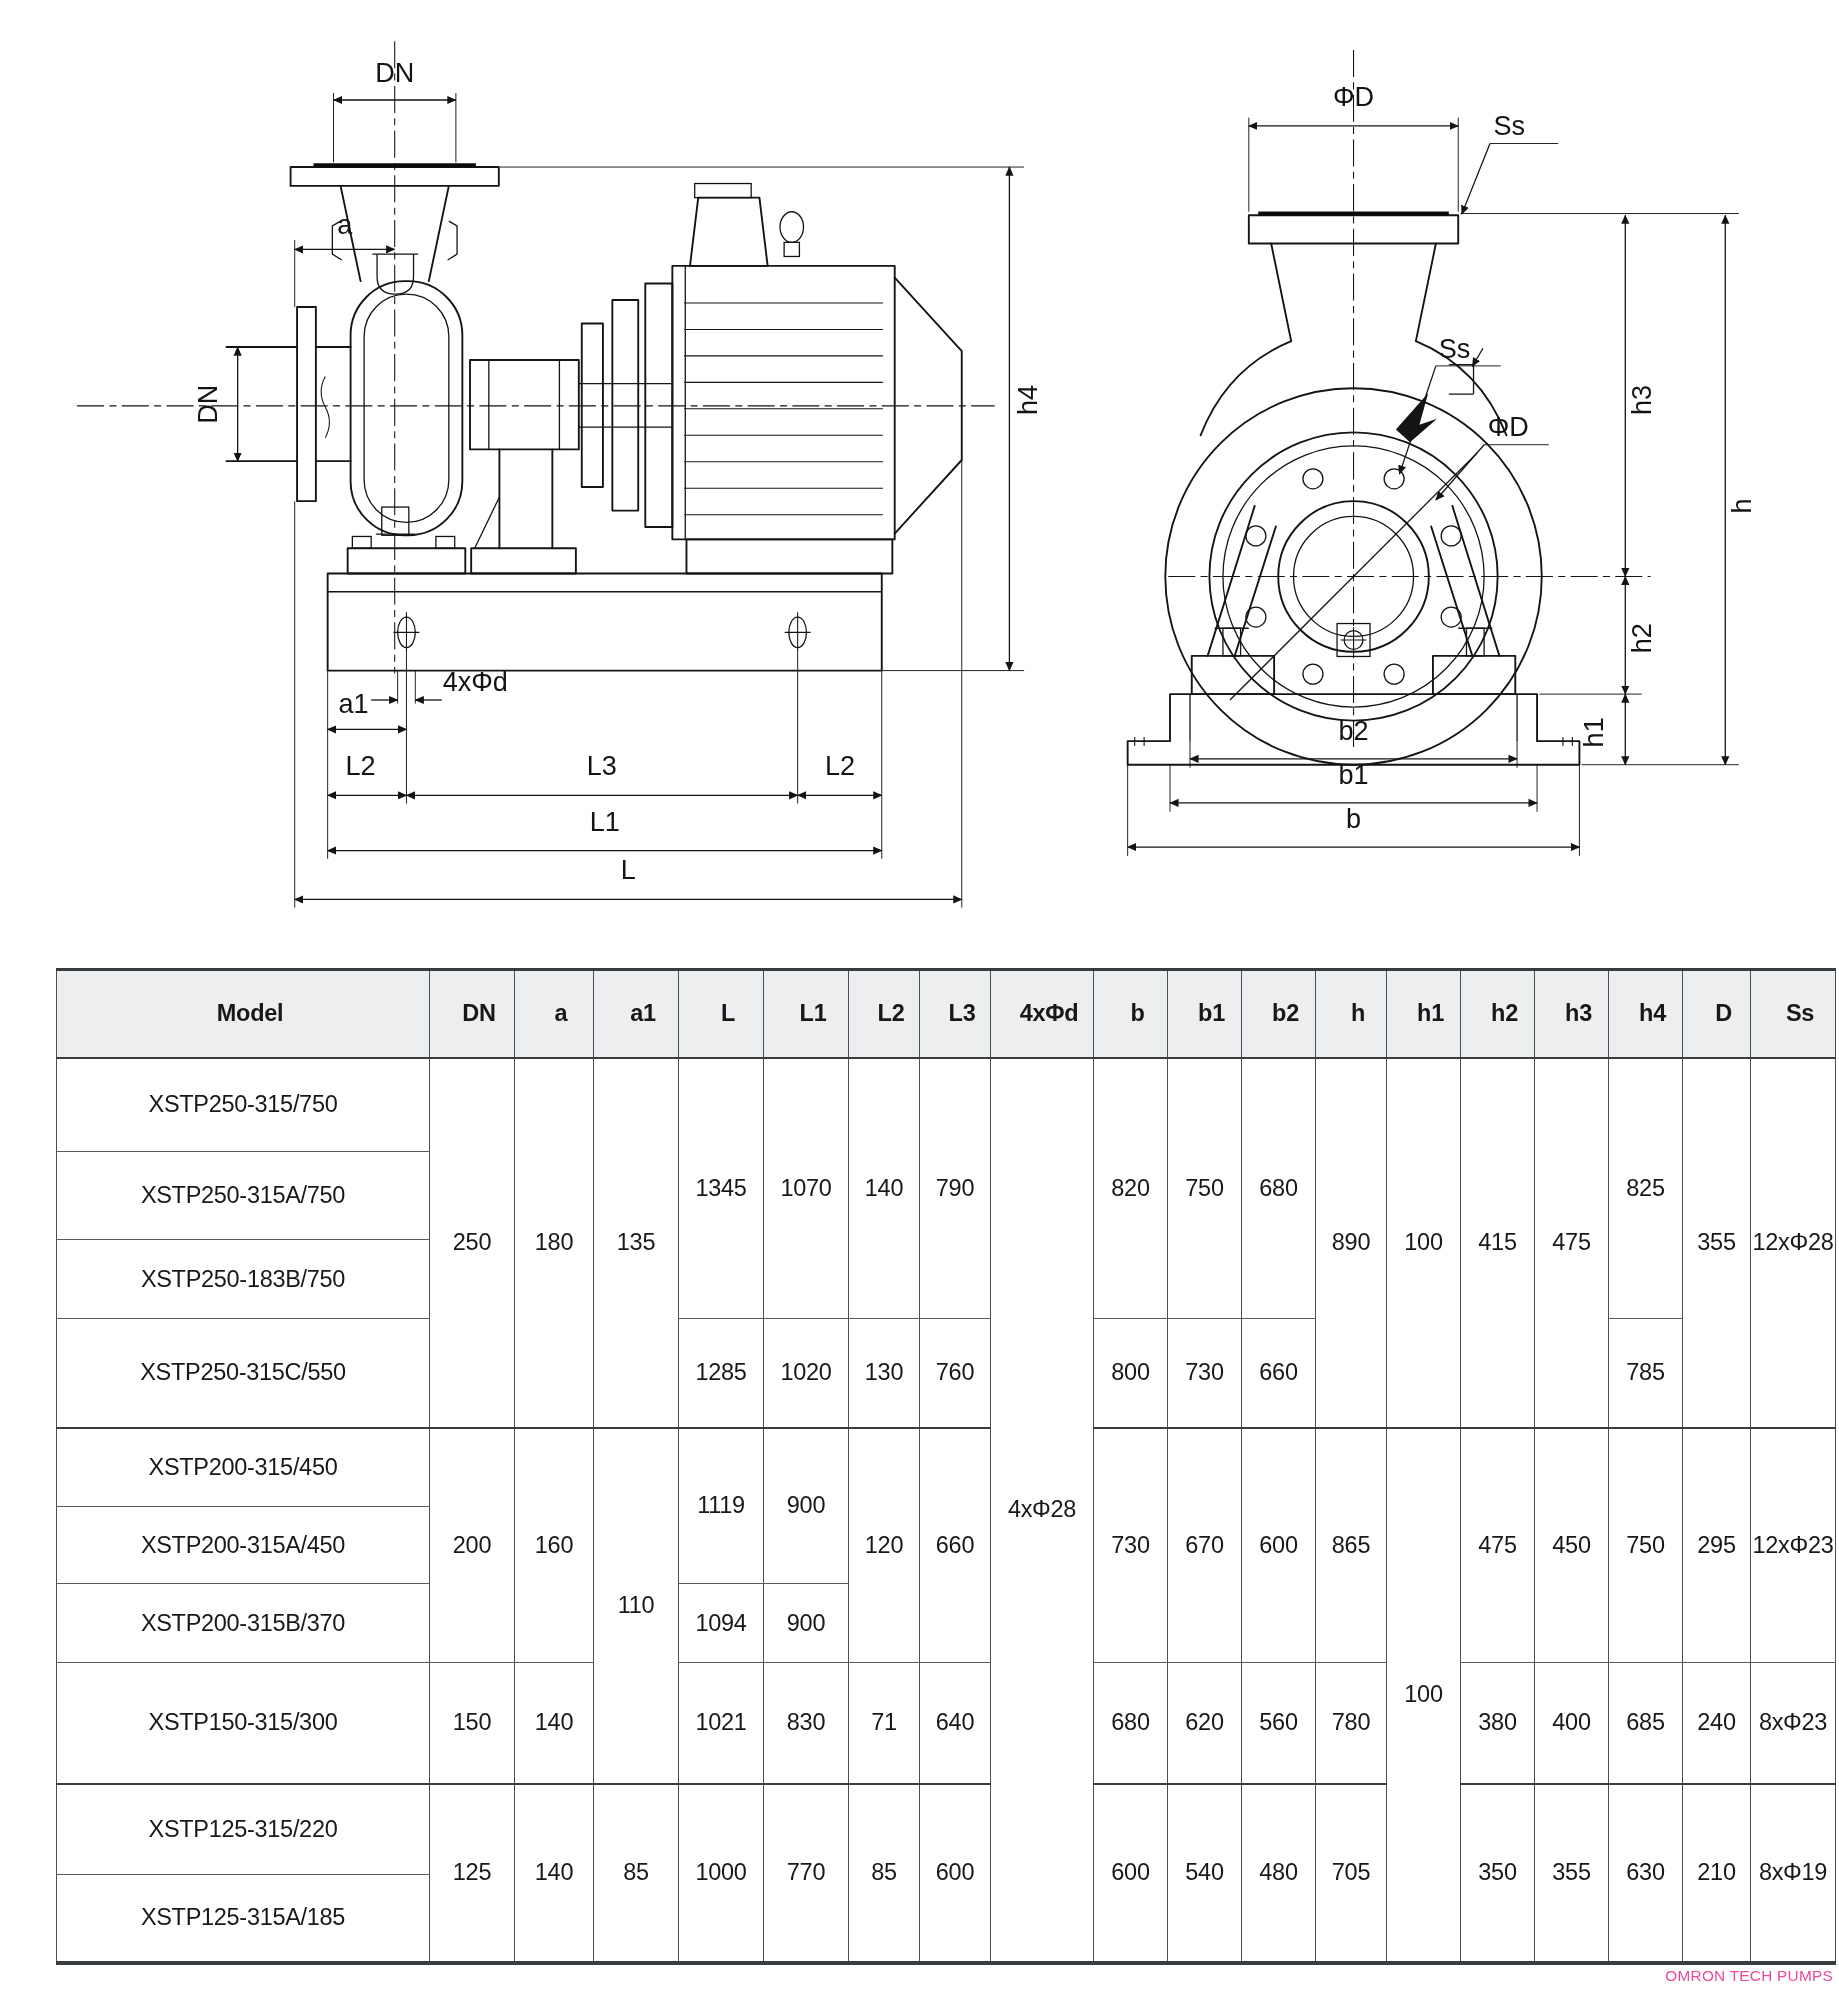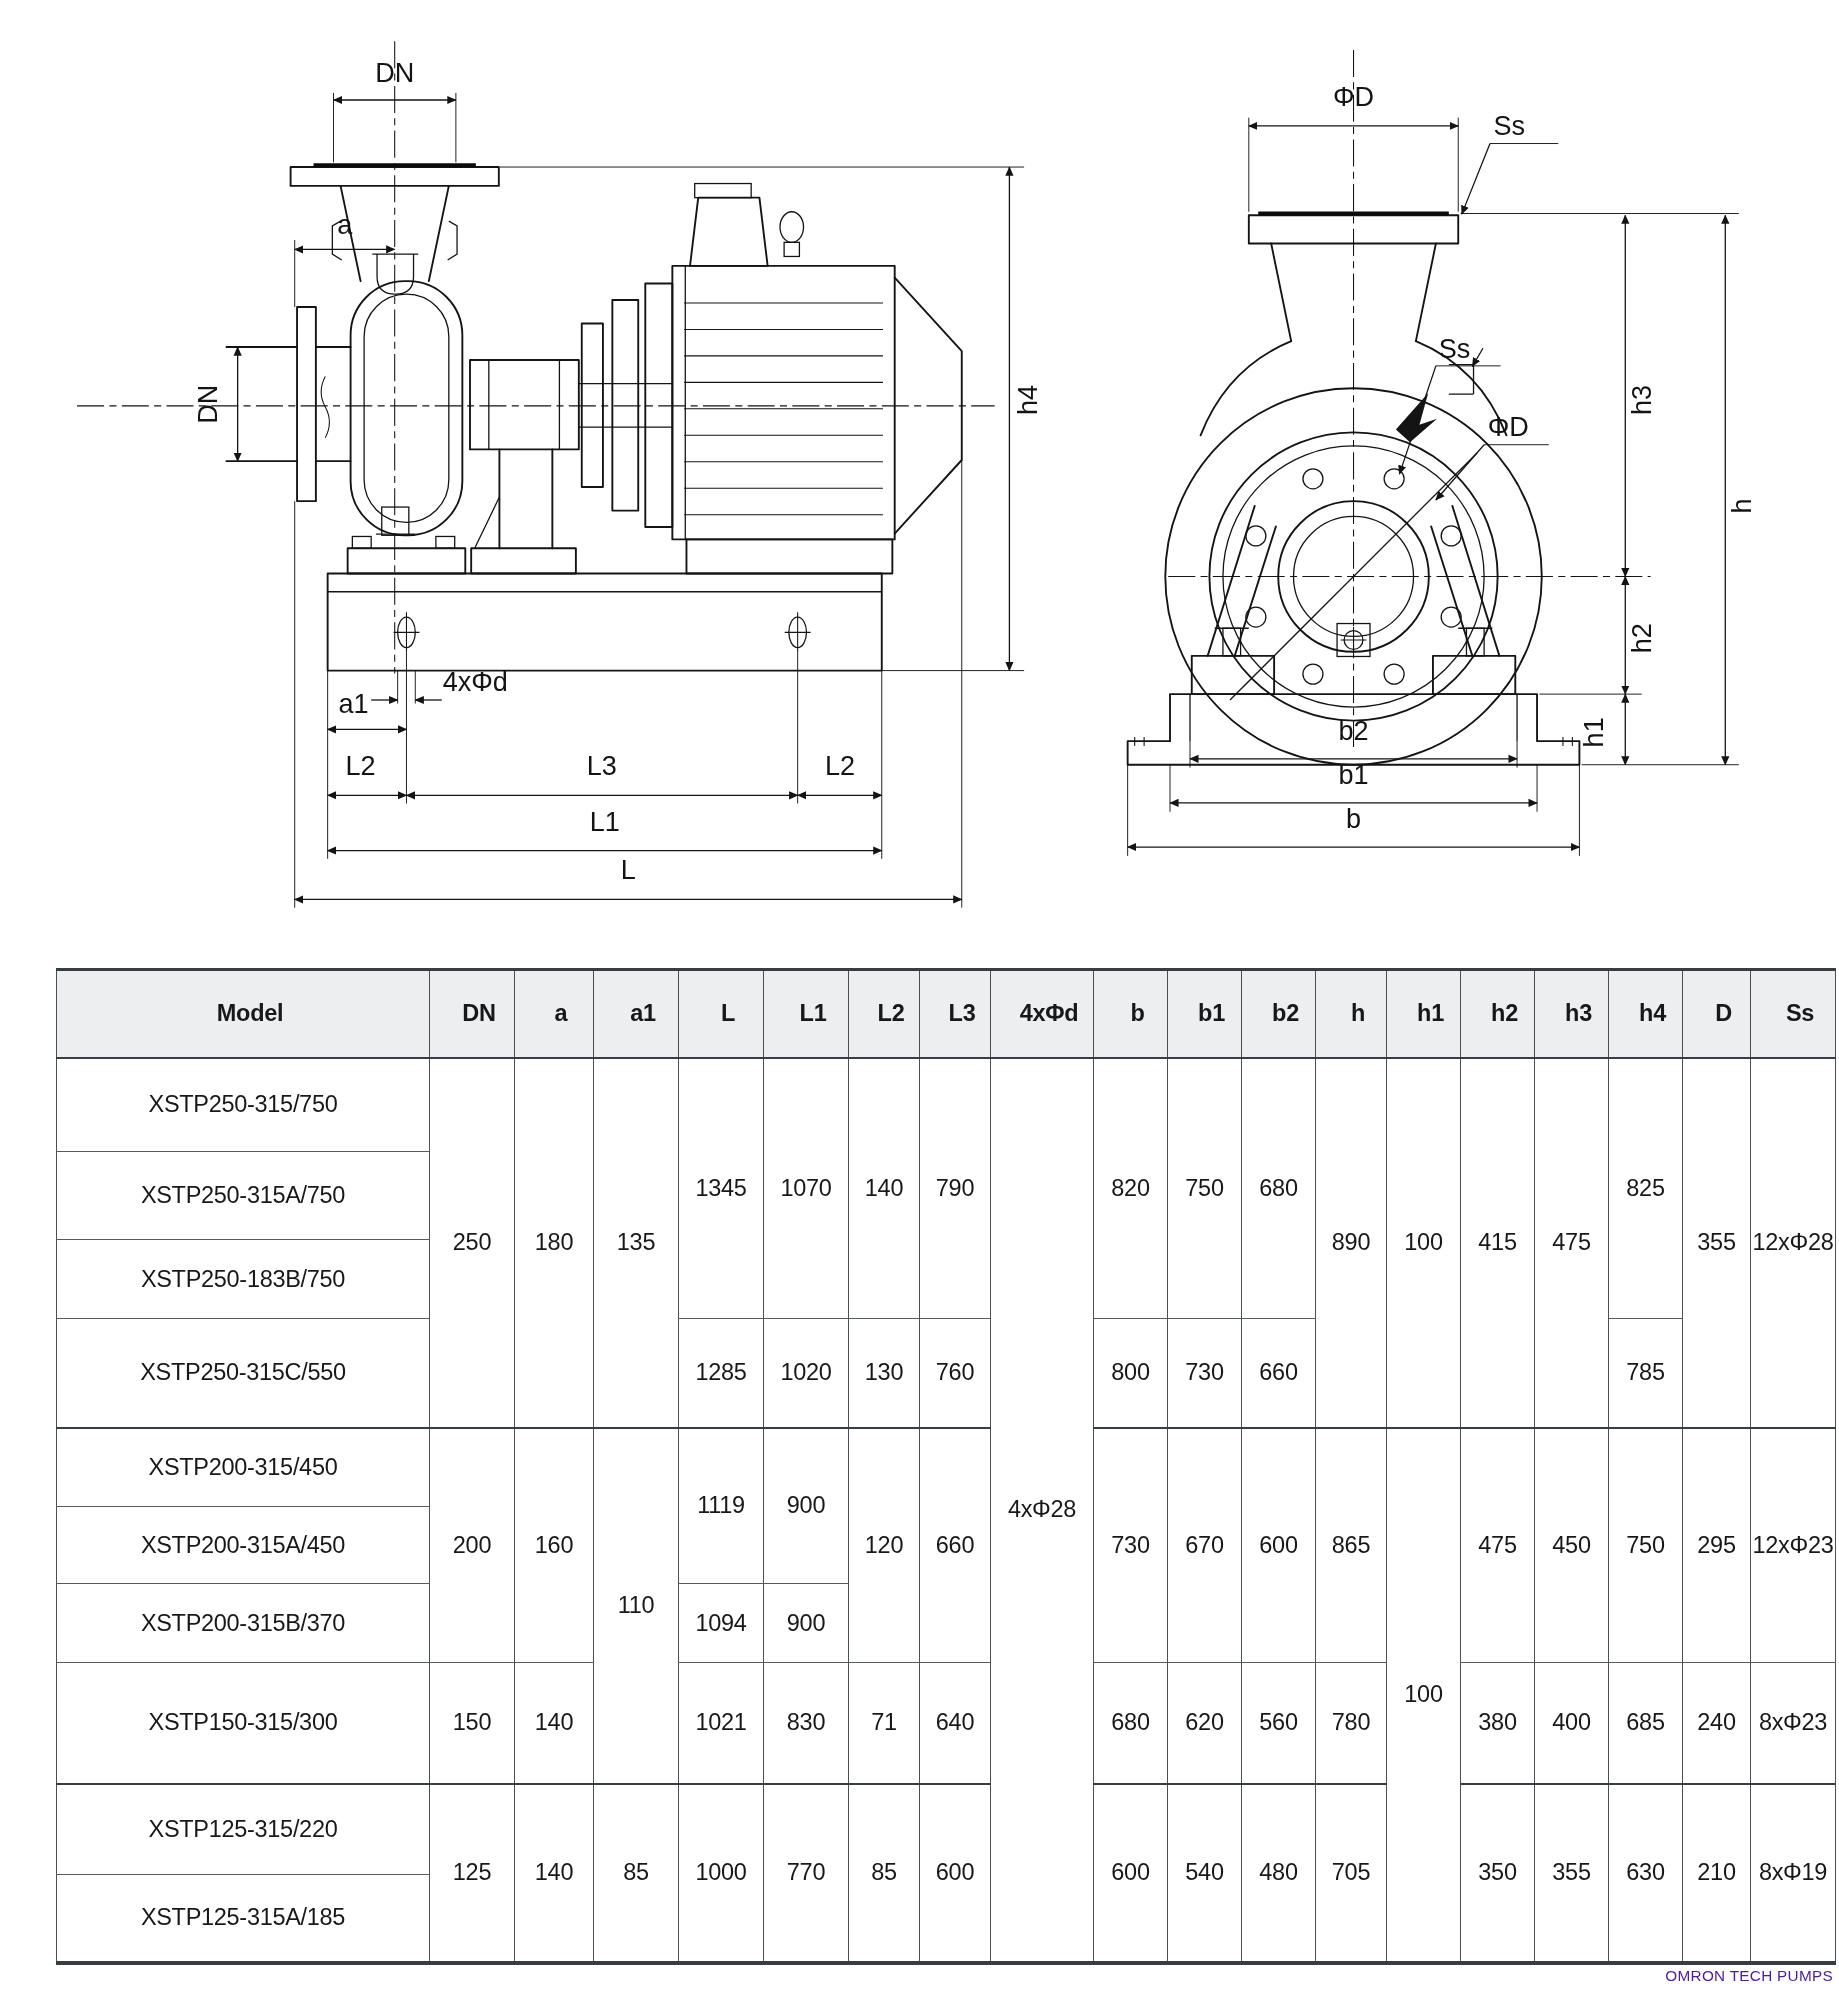--- a/index.html
+++ b/index.html
@@ -22,21 +22,21 @@
   #spec-table{position:absolute;left:56px;top:968px;border-collapse:collapse;table-layout:fixed;
     width:1777px;font-size:23.5px;letter-spacing:-0.3px;}
   #spec-table td,#spec-table th{border-left:1.2px solid #4a4f54;border-bottom:1.8px solid #565b60;
     text-align:center;vertical-align:middle;padding:0;overflow:hidden;}
   #spec-table{border-top:3.5px solid #383d42;border-bottom:4.1px solid #383d42;
     border-left:1.2px solid #4a4f54;border-right:1.2px solid #4a4f54;}
   #spec-table th{background:#eceef0;font-weight:700;border-bottom:2.9px solid #383d42;padding-left:14px;}
   #spec-table tr.grp td{border-top:2.9px solid #383d42;}
   #spec-table td.model{text-align:center;}
   #footer-brand{position:absolute;left:56px;top:1967px;width:1777px;text-align:right;
-    font-size:15.3px;letter-spacing:0.3px;color:#4c1d95;}
+    font-size:15.3px;letter-spacing:0.3px;color:#ec4899;}
 </style>
 </head>
 <body>
 
 <div id="stage">
 
 <svg id="drawings" width="1840" height="960" viewBox="0 0 3126 1632">
   <defs>
     <marker id="arr" viewBox="0 0 10 10" refX="9.2" refY="5" markerWidth="7.2" markerHeight="7.2" orient="auto-start-reverse">
           <path d="M0,0.6 L10,5 L0,9.4 Z" fill="#141414"></path>

